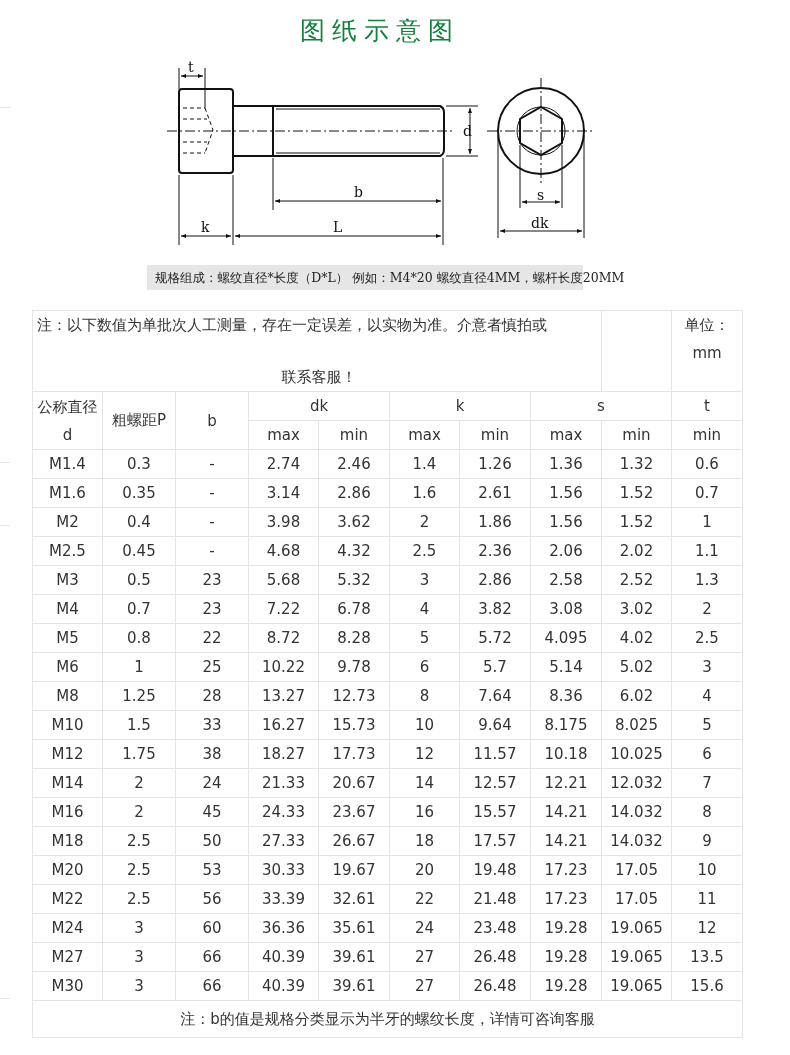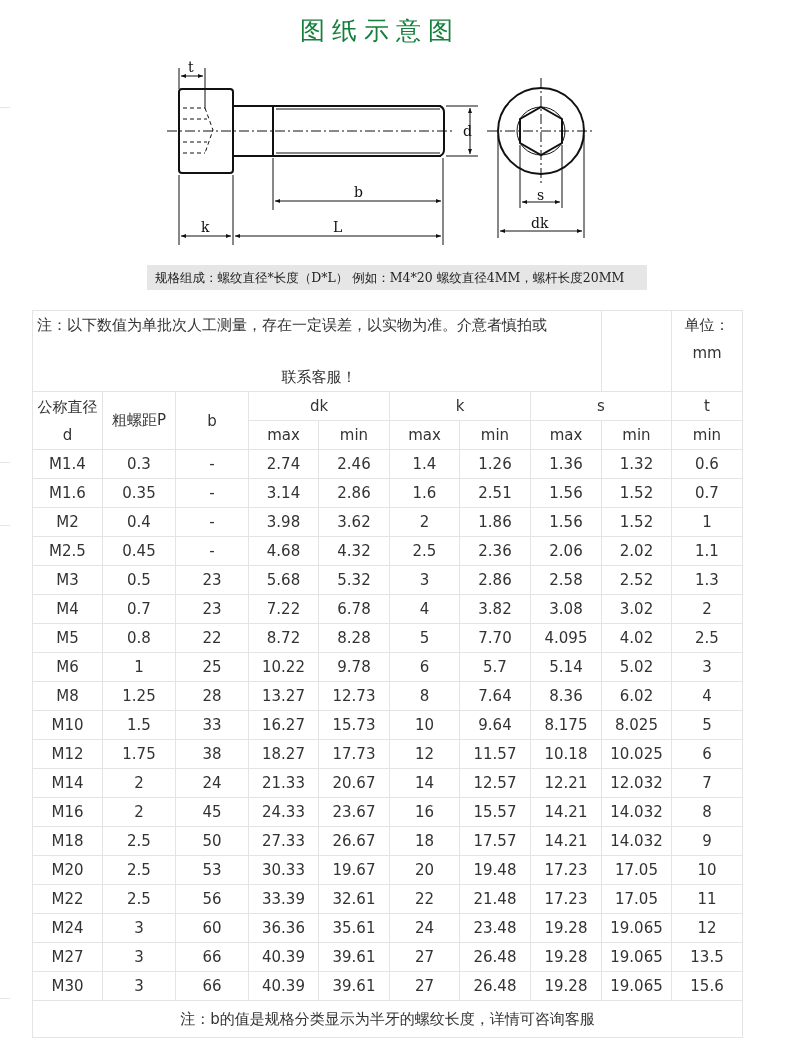--- a/index.html
+++ b/index.html
@@ -1,21 +1,21 @@
 <!DOCTYPE html>
 <html><head>
 <meta charset="utf-8">
 <style>
   html, body { margin:0; padding:0; background:#ffffff; }
   body { width:790px; height:1055px; position:relative; overflow:hidden;
          font-family:"DejaVu Sans", sans-serif; color:#333; }
   .title { position:absolute; left:0; top:14px; width:760px; text-align:center;
            font-size:25px; letter-spacing:7px; color:#15803d; font-weight:normal; }
   .drawing { position:absolute; left:160px; top:55px; width:460px; height:200px; }
-  .caption { position:absolute; left:147px; top:265px; width:500px; height:25px;
+  .caption { position:absolute; left:147px; top:265px; width:436px; height:25px;
              background:#e6e6e6; font-family:"DejaVu Serif", serif; font-size:12.5px;
              color:#222; line-height:25px; padding-left:8px; box-sizing:border-box; white-space:nowrap; }
   .side-tick { position:absolute; left:0; width:10px; height:1px; background:#e6e6e6; }
   table.spec { position:absolute; left:32px; top:310px; border-collapse:collapse;
                table-layout:fixed; font-size:15px; color:#333; }
   table.spec td { border:1px solid #e4e4e4; text-align:center; padding:0; height:28px; }
   table.spec td.note-top { text-align:left; padding-left:4px; line-height:28px; vertical-align:top; }
   table.spec td.note-top .l2 { display:block; text-align:center;margin-top:24px; }
   table.spec td.unit { line-height:28px; vertical-align:top; }
   table.spec td.stack { line-height:28px; }
@@ -172,21 +172,21 @@
         <td>1.32</td>
         <td>0.6</td>
       </tr>
       <tr>
         <td>M1.6</td>
         <td>0.35</td>
         <td>-</td>
         <td>3.14</td>
         <td>2.86</td>
         <td>1.6</td>
-        <td>2.51</td>
+        <td>2.61</td>
         <td>1.56</td>
         <td>1.52</td>
         <td>0.7</td>
       </tr>
       <tr>
         <td>M2</td>
         <td>0.4</td>
         <td>-</td>
         <td>3.98</td>
         <td>3.62</td>
@@ -232,21 +232,21 @@
         <td>3.02</td>
         <td>2</td>
       </tr>
       <tr>
         <td>M5</td>
         <td>0.8</td>
         <td>22</td>
         <td>8.72</td>
         <td>8.28</td>
         <td>5</td>
-        <td>7.70</td>
+        <td>5.72</td>
         <td>4.095</td>
         <td>4.02</td>
         <td>2.5</td>
       </tr>
       <tr>
         <td>M6</td>
         <td>1</td>
         <td>25</td>
         <td>10.22</td>
         <td>9.78</td>

